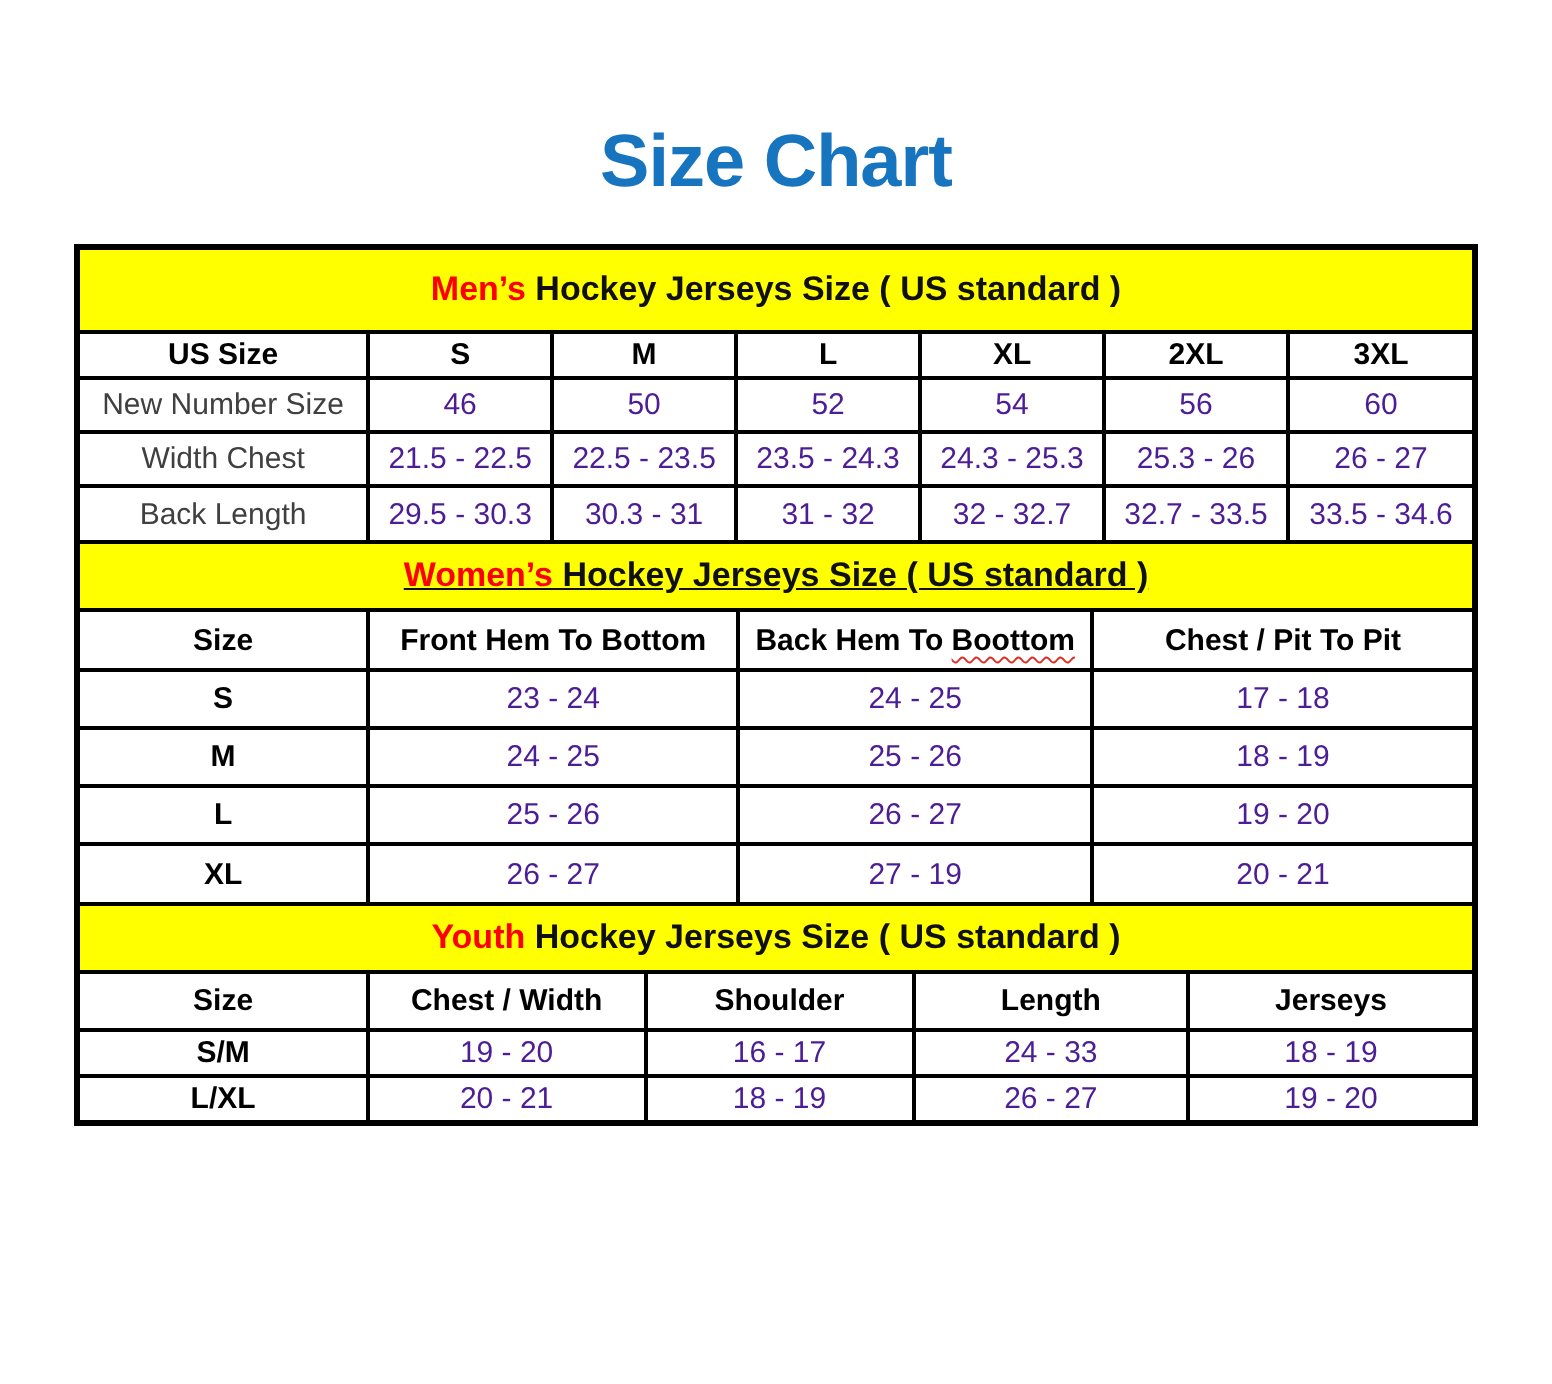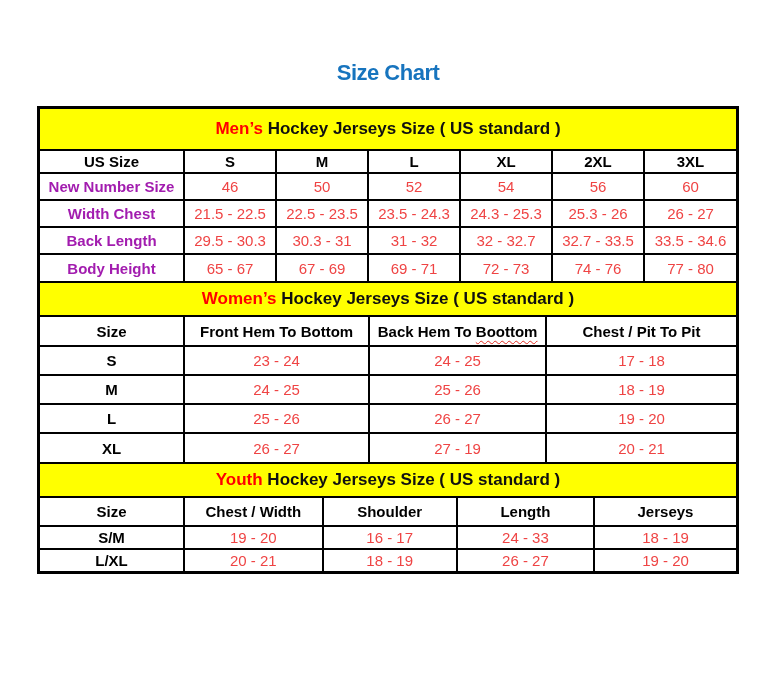--- a/index.html
+++ b/index.html
@@ -10,50 +10,50 @@
   }
   *{box-sizing:border-box;}
   html,body{margin:0;padding:0;}
   body{
     width:776px;height:692px;background:#ffffff;
     font-family:"Liberation Sans","DejaVu Sans",sans-serif;
     color:#1c1c1c;
   }
   .title{
     margin:0;padding-top:60px;padding-bottom:20px;
-    text-align:center;font-size:22px;font-weight:bold;
+    text-align:center;font-size:37px;font-weight:bold;
     color:var(--title-blue);letter-spacing:-0.5px;
   }
   .chart-wrap{
     width:702px;margin:0 auto;
     border:3px solid var(--border-black);
     background:#fff;
   }
   .band{
     background:var(--band-yellow);
     text-align:center;font-weight:bold;font-size:17px;color:#101010;
     border-bottom:2px solid var(--border-black);
   }
   .section:not(:first-child) .band{border-top:2px solid var(--border-black);}
   #mens .band{padding:10px 0;text-align:center;}
-  #womens .band{padding:6px 0;}
+  #womens .band{padding:6px 0;text-decoration:underline;}
   #youth .band{padding:6px 3px;}
   .band .hl{color:var(--band-red);}
   table{
     width:100%;border-collapse:collapse;border-style:hidden;
     table-layout:fixed;
   }
   th,td{
     border:2px solid var(--border-black);
     text-align:center;vertical-align:middle;
     padding:2px 2px;
   }
   thead th{font-weight:bold;font-size:15px;color:#000;}
-  td{font-size:15px;font-weight:400;color:#ef4444;}
-  tbody th.row-label{font-size:15px;font-weight:700;color:#a21caf;}
+  td{font-size:15px;font-weight:400;color:#4c1d95;}
+  tbody th.row-label{font-size:15px;font-weight:400;color:#404040;}
   #womens tbody th.row-label,#youth tbody th.row-label{font-weight:bold;color:#000;}
   #mens thead tr{height:14px;}
   #mens tbody tr{height:27px;}
   #womens thead tr,#womens tbody tr{height:29px;}
   #youth thead tr{height:28px;}
   #youth tbody tr{height:14px;}
   
   #mens col:nth-child(1){width:20.7%;}
   #mens col:nth-child(n+2){width:13.216%;}
   #womens col:nth-child(1){width:20.7%;}
@@ -121,29 +121,20 @@
             </tr>
             <tr>
               <th class="row-label">Back Length</th>
               <td>29.5 - 30.3</td>
               <td>30.3 - 31</td>
               <td>31 - 32</td>
               <td>32 - 32.7</td>
               <td>32.7 - 33.5</td>
               <td>33.5 - 34.6</td>
             </tr>
-            <tr>
-              <th class="row-label">Body Height</th>
-              <td>65 - 67</td>
-              <td>67 - 69</td>
-              <td>69 - 71</td>
-              <td>72 - 73</td>
-              <td>74 - 76</td>
-              <td>77 - 80</td>
-            </tr>
           </tbody>
         </table>
       </div>
       <div class="section" id="womens">
         <div class="band"><span class="hl">Women’s</span><span> Hockey Jerseys Size ( US standard )</span></div>
         <table>
           <colgroup>
             <col>
             <col>
             <col>

